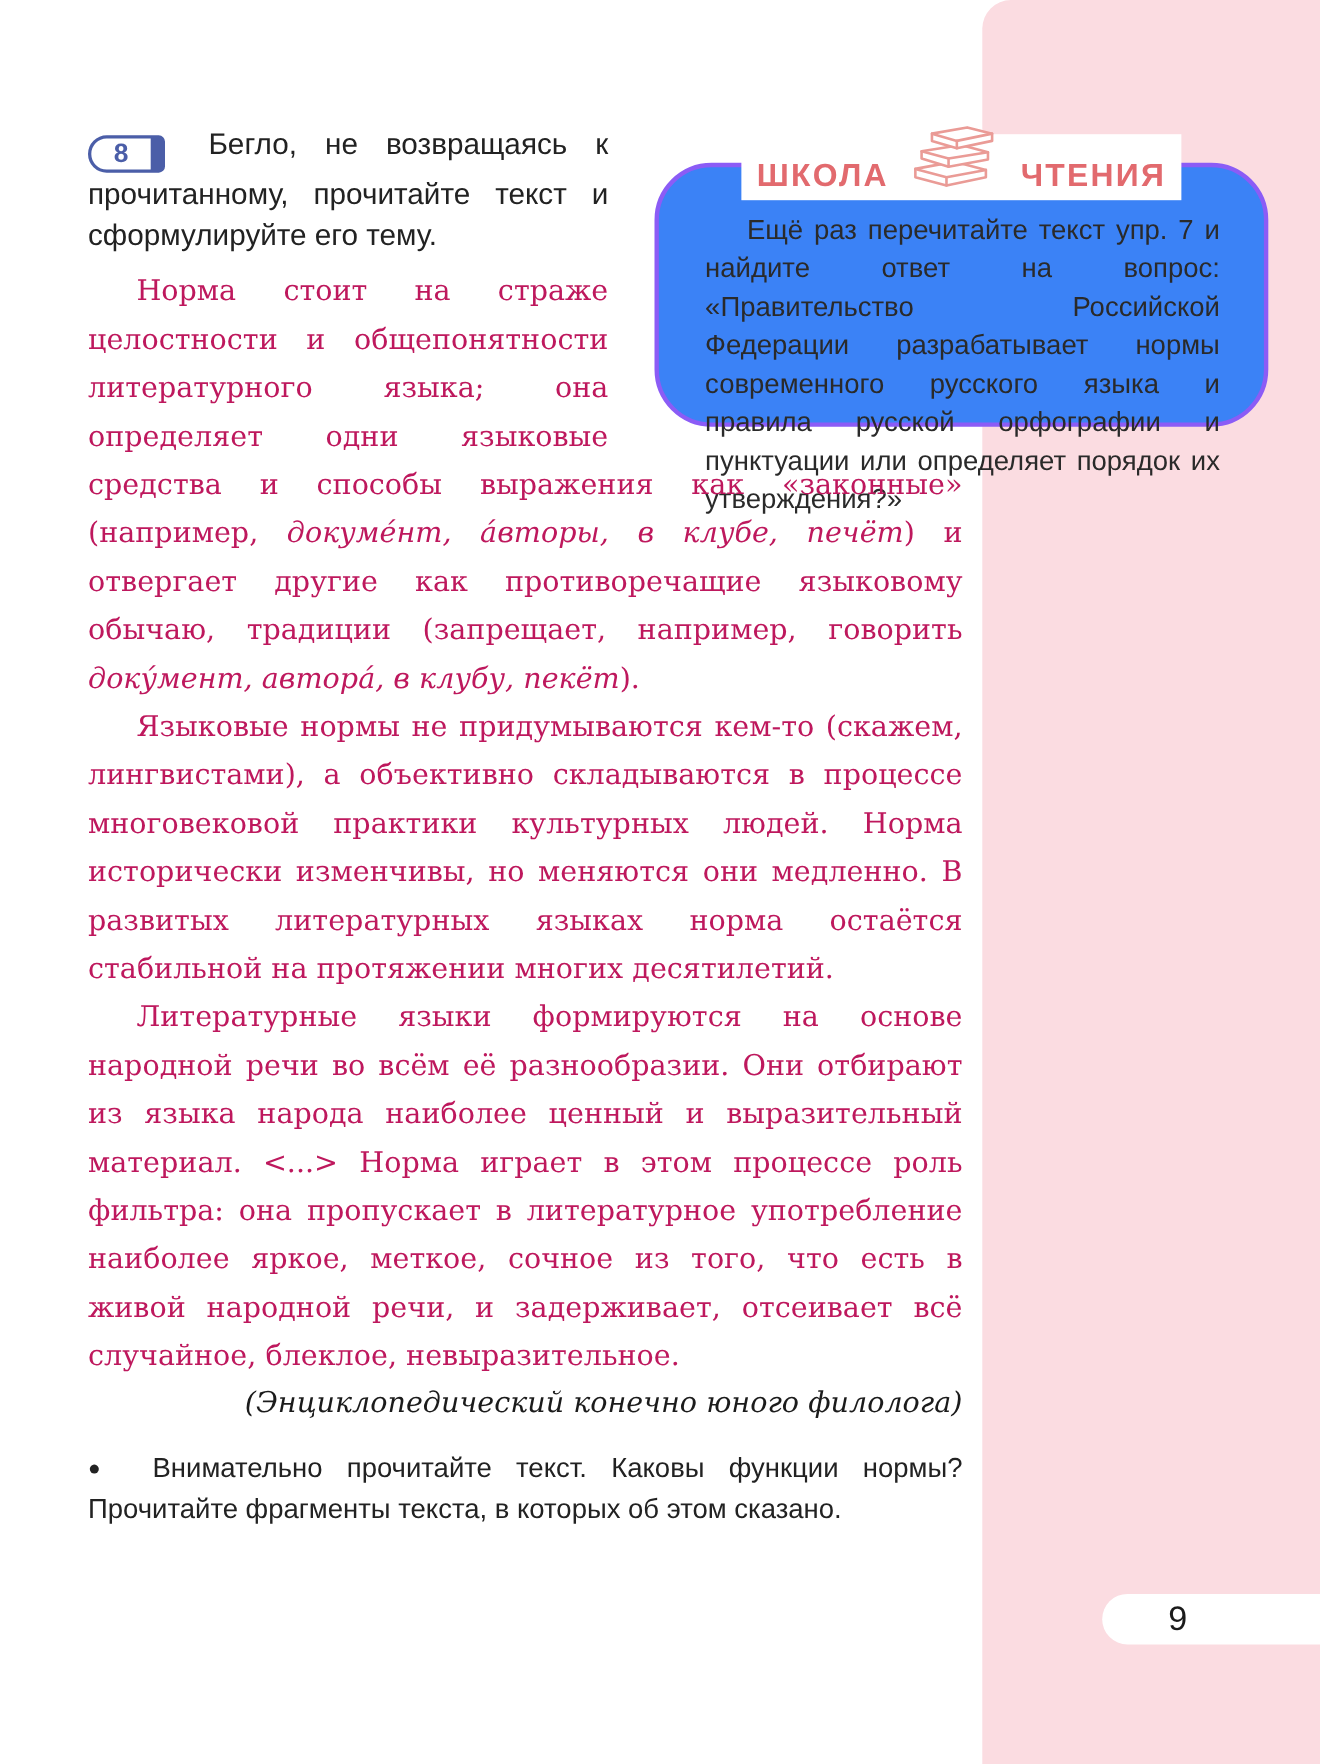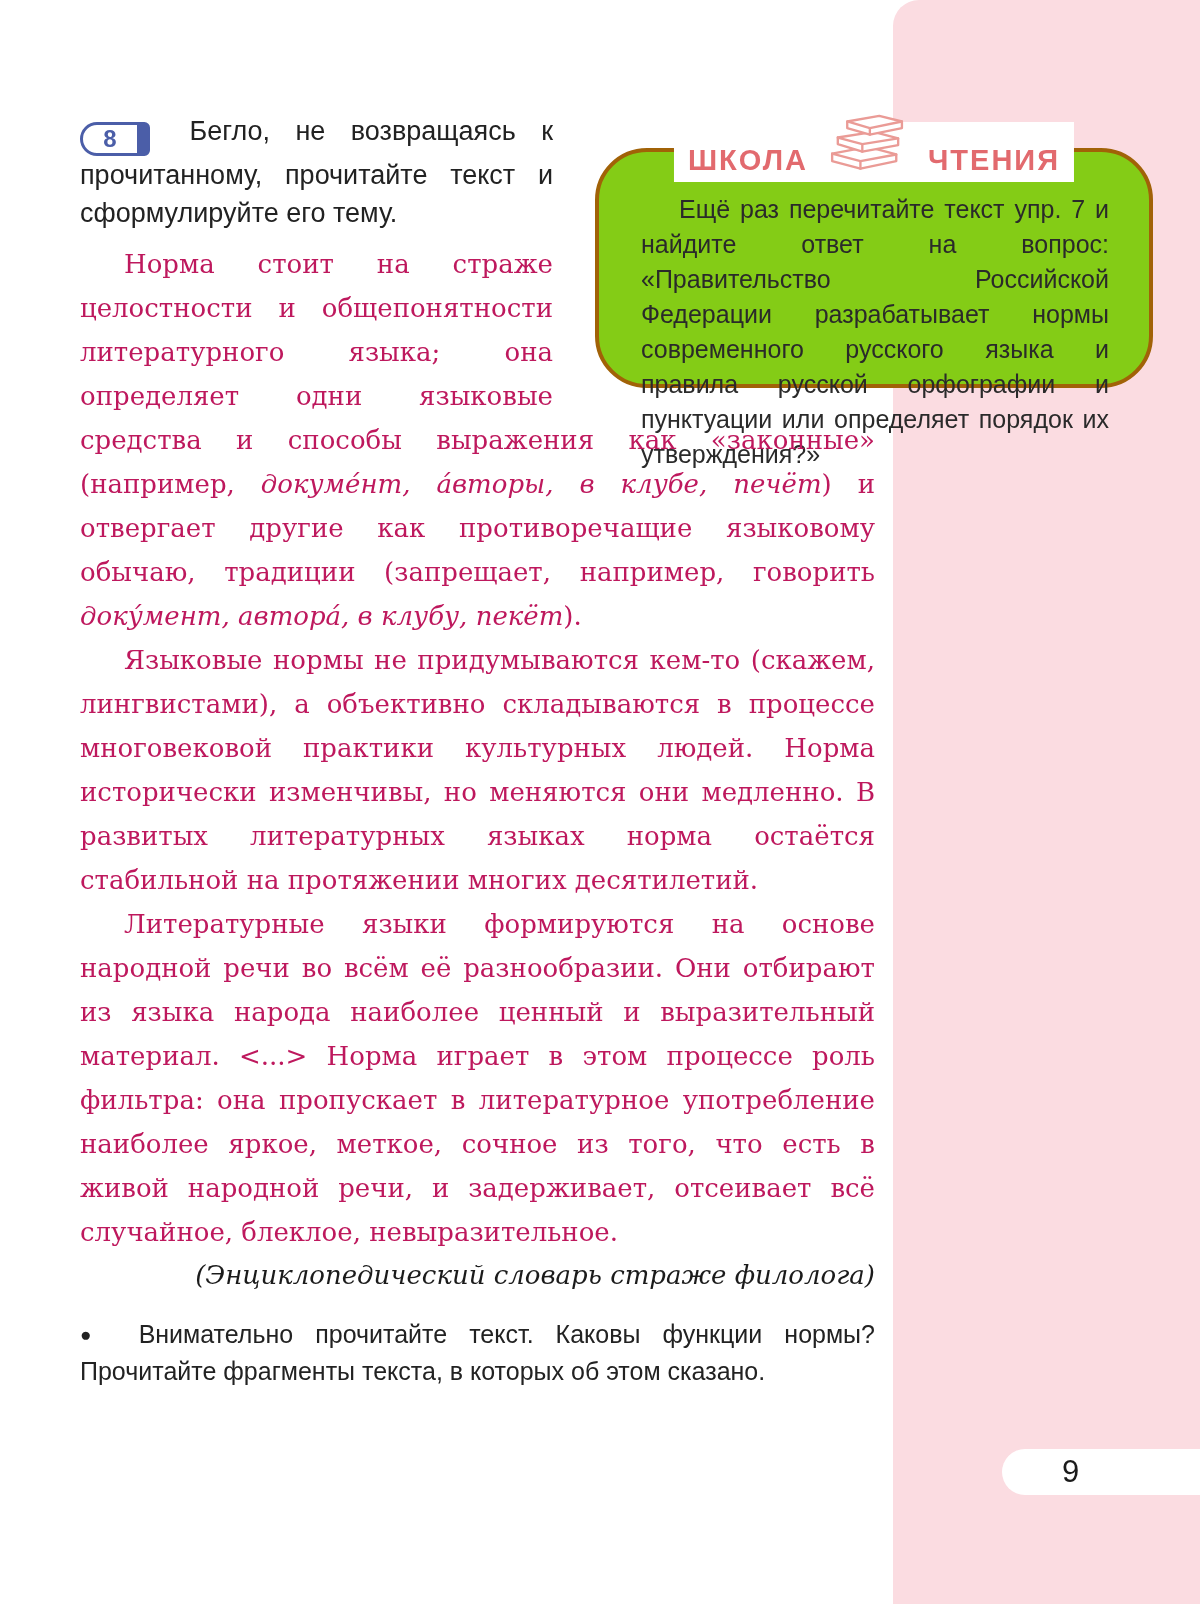--- a/index.html
+++ b/index.html
@@ -17,22 +17,22 @@
     top: 0; right: 0;
     width: 307px; height: 100%;
     background: #fbdce1;
     border-top-left-radius: 26px;
   }
   
   .callout {
     position: absolute;
     left: 595px; top: 148px;
     width: 558px; height: 240px;
-    background: #84cc16;
-    border: 4px solid #a16207;
+    background: #3b82f6;
+    border: 4px solid #8b5cf6;
     border-radius: 52px;
     box-sizing: border-box;
   }
   .callout-legend {
     position: absolute;
     top: -30px; left: 50%;
     transform: translateX(-50%);
     display: flex;
     align-items: center;
     gap: 12px;
@@ -164,21 +164,21 @@
       <span class="badge">
           <span>8</span>
         </span>
       <span>Бегло, не возвращаясь к прочитанному, прочитайте текст и сформулируйте его тему.</span>
     </p>
 
     <p class="body-para"><span>Норма стоит на страже целостности и общепонятности литературного языка; она определяет одни языковые средства и способы выражения как «законные» (например, </span><em>докуме́нт, а́вторы, в клубе, печёт</em><span>) и отвергает другие как противоречащие языковому обычаю, традиции (запрещает, например, говорить </span><em>доку́мент, автора́, в клубу, пекёт</em><span>).</span></p>
     <p class="body-para"><span>Языковые нормы не придумываются кем-то (скажем, лингвистами), а объективно складываются в процессе многовековой практики культурных людей. Норма исторически изменчивы, но меняются они медленно. В развитых литературных языках норма остаётся стабильной на протяжении многих десятилетий.</span></p>
     <p class="body-para"><span>Литературные языки формируются на основе народной речи во всём её разнообразии. Они отбирают из языка народа наиболее ценный и выразительный материал. &lt;...&gt; Норма играет в этом процессе роль фильтра: она пропускает в литературное употребление наиболее яркое, меткое, сочное из того, что есть в живой народной речи, и задерживает, отсеивает всё случайное, блеклое, невыразительное.</span></p>
 
-    <p class="attribution">(Энциклопедический словарь страже филолога)</p>
+    <p class="attribution">(Энциклопедический конечно юного филолога)</p>
 
     <p class="bullet-para">
       <span class="dot">●</span>
       <span>Внимательно прочитайте текст. Каковы функции нормы? Прочитайте фрагменты текста, в которых об этом сказано.</span>
     </p>
 
   </main>
 
   <div class="page-pill">
     <span>9</span>

